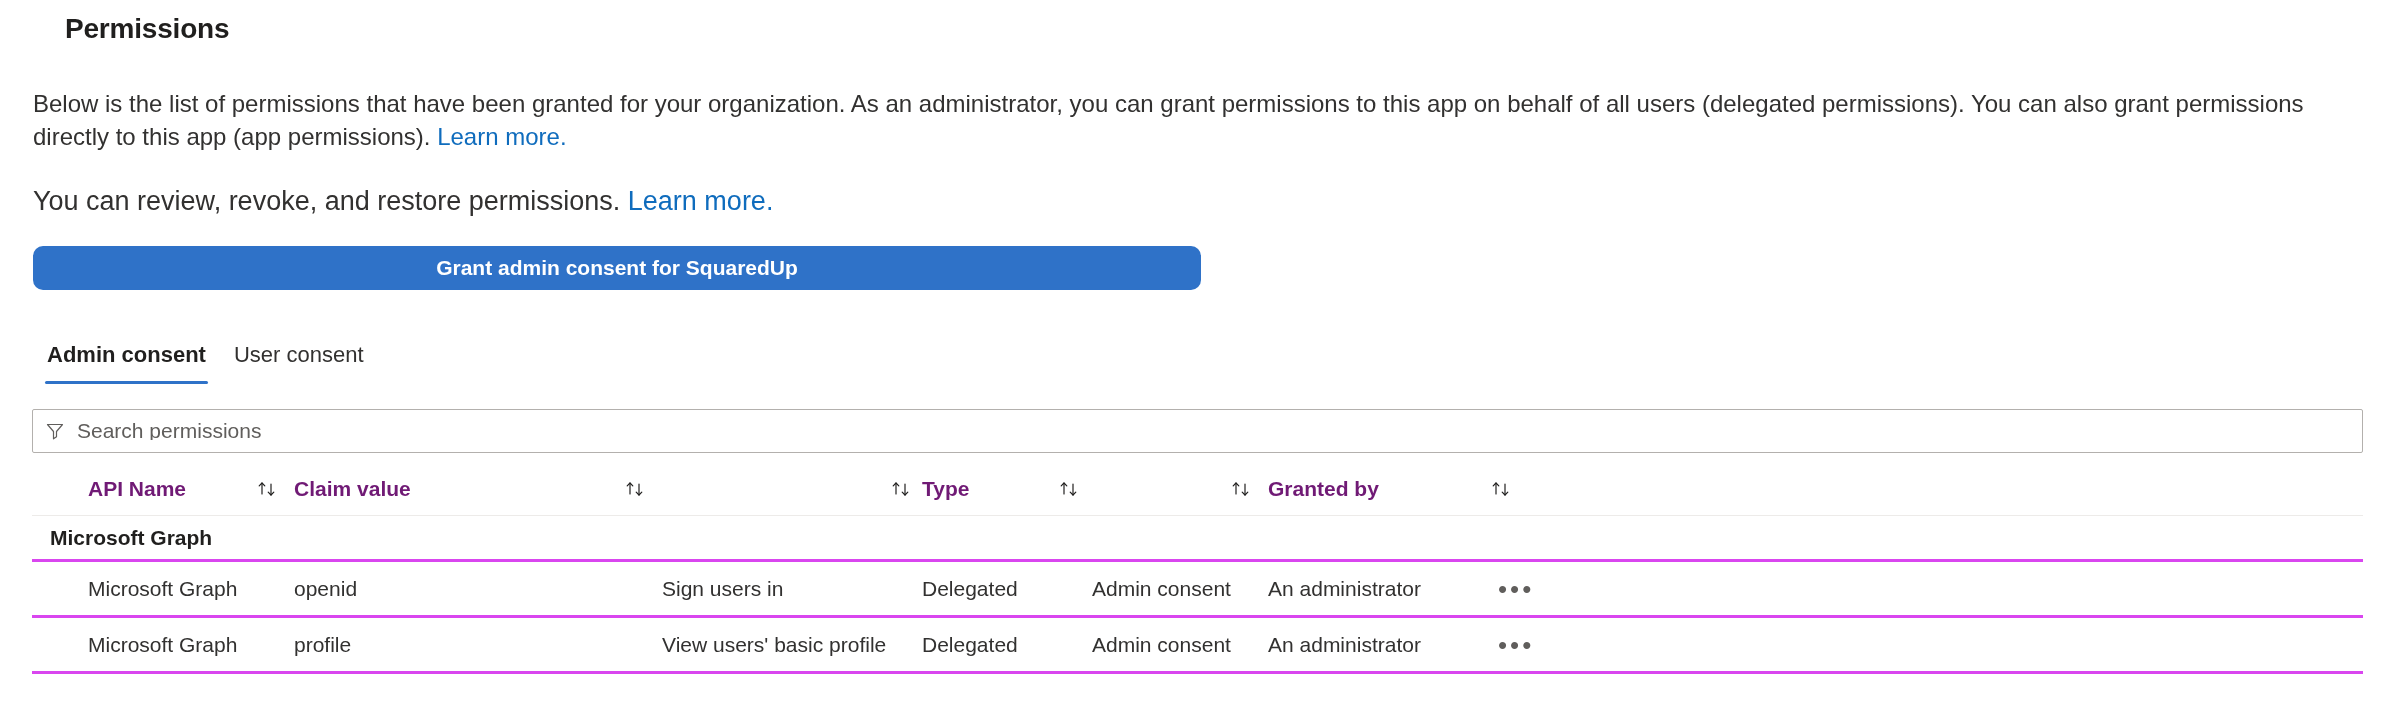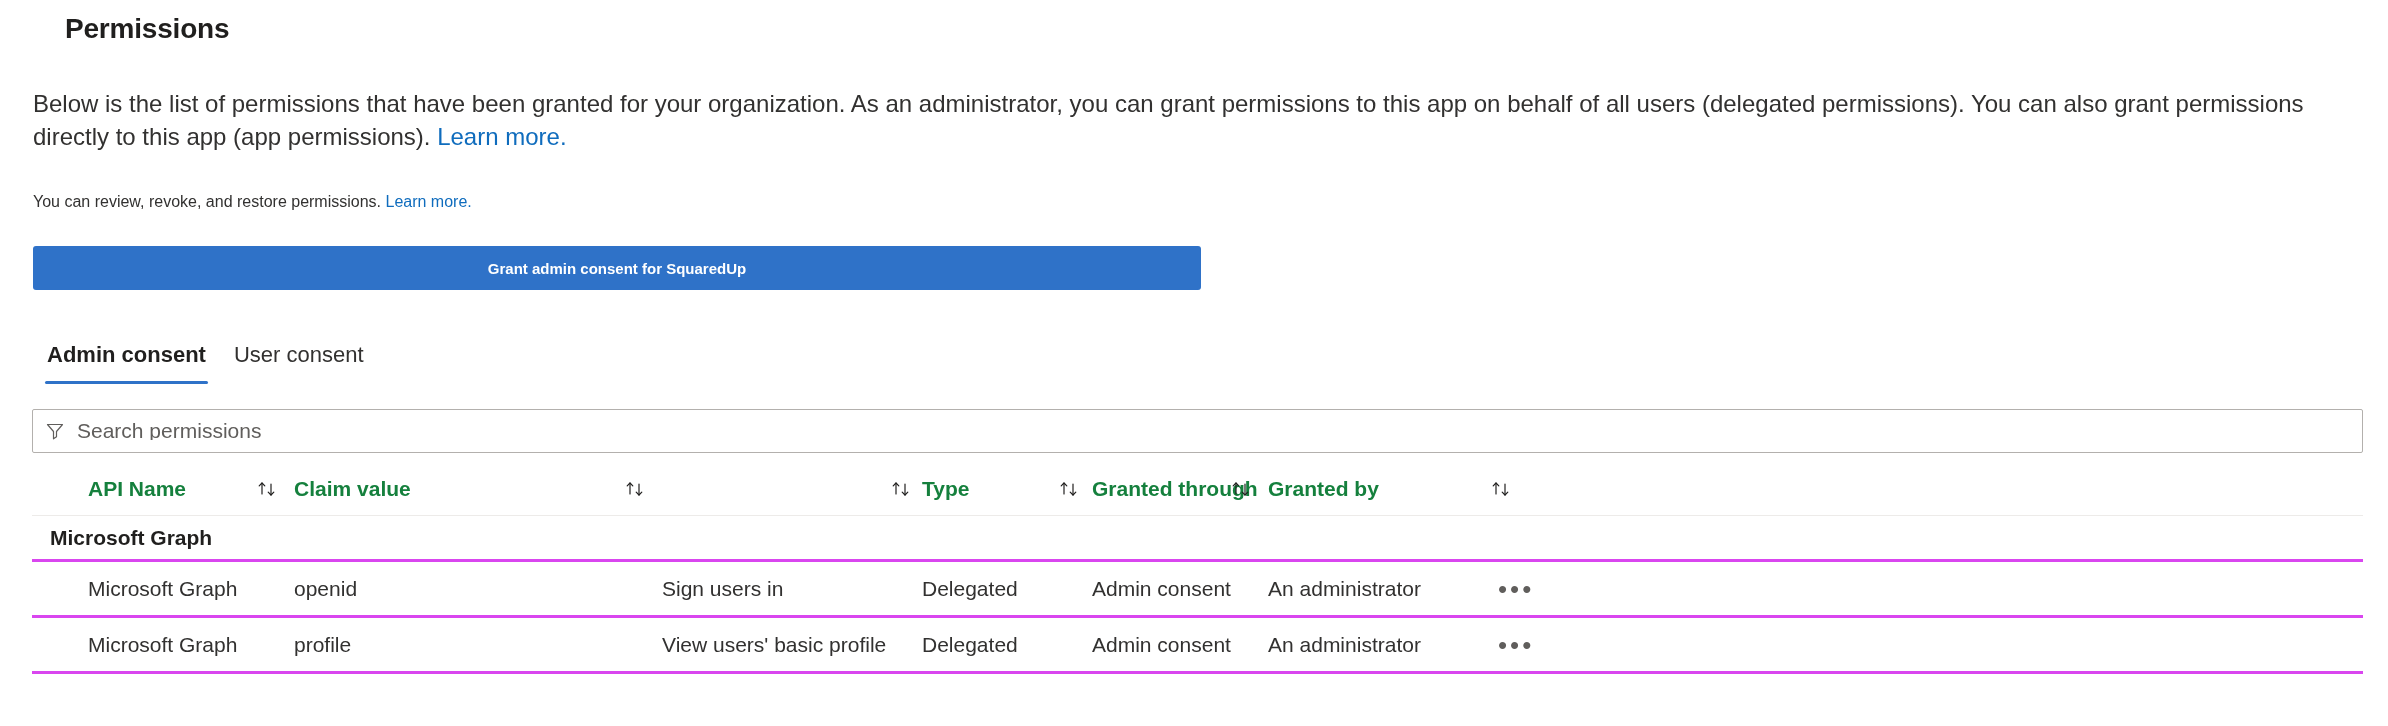--- a/index.html
+++ b/index.html
@@ -45,43 +45,43 @@
     top: 87px;
     width: 2320px;
     font-size: 24px;
     line-height: 33px;
     color: #323130;
   }
   .intro2 {
     position: absolute;
     left: 33px;
     top: 185px;
-    font-size: 16px;
+    font-size: 27px;
     line-height: 33px;
     color: #323130;
   }
   a.link {
     color: #0f6cbd;
     text-decoration: none;
     cursor: pointer;
   }
 
   
   .consent-button {
     position: absolute;
     left: 33px;
     top: 246px;
     width: 1168px;
     height: 44px;
     background: #2f72c8;
     color: #ffffff;
     border: none;
-    border-radius: 3px;
-    font-family: "Liberation Sans", sans-serif;
-    font-size: 15px;
+    border-radius: 10px;
+    font-family: "Liberation Sans", sans-serif;
+    font-size: 21px;
     font-weight: bold;
     cursor: pointer;
     display: flex;
     align-items: center;
     justify-content: center;
     padding: 0;
   }
 
   
   .tabs {
@@ -181,21 +181,21 @@
     font-size: 21px;
     color: #323130;
     white-space: nowrap;
     overflow: hidden;
     display: flex;
     align-items: center;
     height: 100%;
   }
   .trow.header .cell {
     font-weight: bold;
-    color: #15803d;
+    color: #701a75;
   }
   .group-label {
     font-weight: bold;
     color: #201f1e;
     font-size: 21px;
     padding-left: 18px;
   }
 
   
   .c-api    { position: absolute; left: 56px;   width: 210px; }
@@ -304,21 +304,20 @@
         <svg class="sort-icon" viewBox="0 0 22 22">
             <g fill="none" stroke="#201f1e" stroke-width="1.2" stroke-linecap="round" stroke-linejoin="round">
               <path d="M6 16 V5"></path>
               <path d="M3.2 7.8 L6 5 L8.8 7.8"></path>
               <path d="M15 6 V17"></path>
               <path d="M12.2 14.2 L15 17 L17.8 14.2"></path>
             </g>
           </svg>
       </span>
 
-      <span class="cell c-gthru">Granted through</span>
       <span class="cell s-gthru">
         <svg class="sort-icon" viewBox="0 0 22 22">
             <g fill="none" stroke="#201f1e" stroke-width="1.2" stroke-linecap="round" stroke-linejoin="round">
               <path d="M6 16 V5"></path>
               <path d="M3.2 7.8 L6 5 L8.8 7.8"></path>
               <path d="M15 6 V17"></path>
               <path d="M12.2 14.2 L15 17 L17.8 14.2"></path>
             </g>
           </svg>
       </span>

